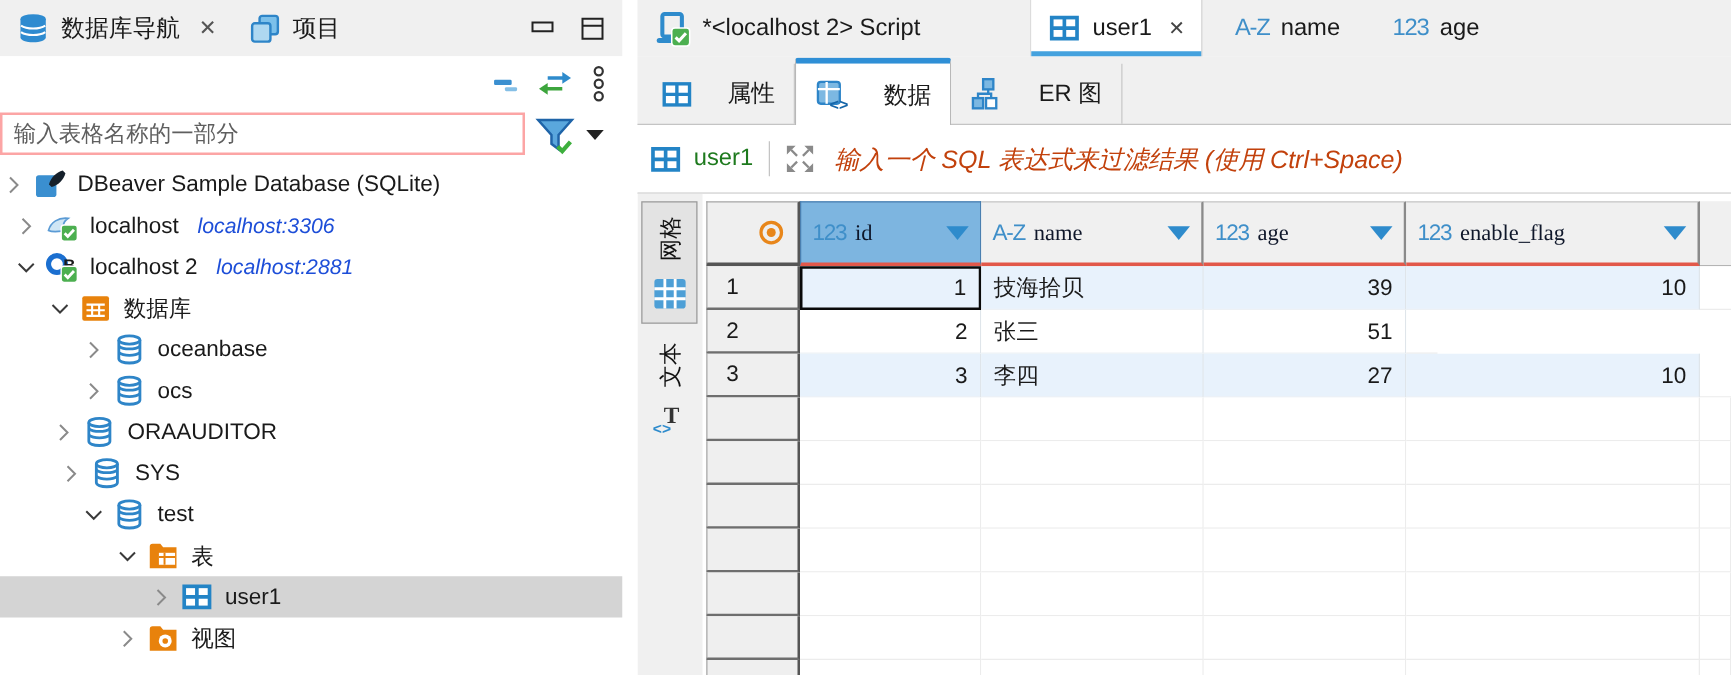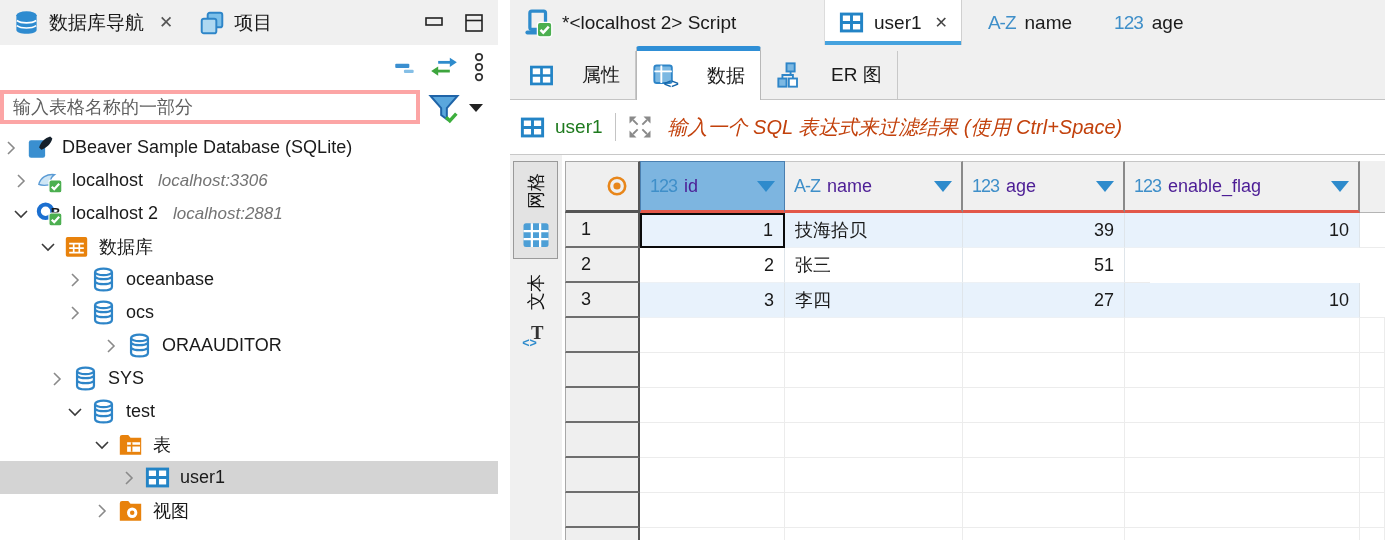--- a/index.html
+++ b/index.html
@@ -8,31 +8,31 @@
   svg { display:block; }
 
   
   .left-panel { position:absolute; left:0; top:0; width:498px; height:540px; background:#fff; }
   .lp-tabstrip { height:45px; background:#f0f0f0; display:flex; align-items:center; }
   .lp-tab { display:flex; align-items:center; gap:9px; padding:0 13px; height:100%; font-size:19px; }
   .lp-tab .close-x { font-size:17px; color:#555; margin-left:6px; }
   .win-btns { margin-left:auto; display:flex; align-items:center; gap:16px; padding-right:12px; }
   .lp-toolbar { height:44px; background:#fff; display:flex; align-items:center; justify-content:flex-end; gap:12px; padding-right:10px; }
   .lp-filterrow { height:37px; position:relative; }
-  .lp-filterrow input { position:absolute; left:0; top:1px; width:420px; height:34px; border:4px solid #fca5a5; font-size:18px; padding:0 9px; font-family:inherit; color:#000000; }
+  .lp-filterrow input { position:absolute; left:0; top:1px; width:420px; height:34px; border:2px solid #fca5a5; font-size:18px; padding:0 9px; font-family:inherit; color:#000000; }
   .lp-filterrow input::placeholder { color:#5f5f5f; opacity:1; }
   .funnel-wrap { position:absolute; left:427px; top:2px; display:flex; align-items:center; gap:8px; }
   .caret-down { width:0; height:0; border-left:7px solid transparent; border-right:7px solid transparent; border-top:8px solid #222; }
   .lp-tree { padding-top:5px; }
   .tree-row { height:33px; display:flex; align-items:center; font-size:18px; white-space:nowrap; }
   .tree-row.selected { background:#d4d4d4; }
   .tw-arrow { width:22px; display:flex; justify-content:center; flex:0 0 auto; }
   .tw-icon { width:27px; display:flex; justify-content:center; flex:0 0 auto; margin:0 4px; position:relative; }
   .tw-label { margin-left:5px; }
-  .tw-detail { margin-left:15px; color:#737373; font-style:italic; font-size:17px; }
+  .tw-detail { margin-left:15px; color:#1d4ed8; font-style:italic; font-size:17px; }
 
   
   .sash { position:absolute; left:498px; top:0; width:12px; height:540px; background:#fff; }
   .right-panel { position:absolute; left:510px; top:0; width:875px; height:384px; }
 
   .editor-tabs { height:45px; background:#f0f0f0; display:flex; align-items:stretch; }
   .ed-tab { display:flex; align-items:center; gap:9px; padding:0 13px; font-size:19px; position:relative; border-right:1px solid #dcdcdc; }
   .ed-tab.active { background:#fff; border-right:1px solid #d0d0d0; }
   .ed-tab.active::after { content:""; position:absolute; left:0; right:0; bottom:0; height:4px; background:#45a2de; }
   .ed-tab .close-x { font-size:16px; color:#444; margin-left:4px; }
@@ -54,21 +54,21 @@
   .tool-group { position:absolute; left:3px; width:45px; display:flex; flex-direction:column; align-items:center; gap:8px; padding:8px 0; }
   .tool-group.selected { border:1px solid #9a9a9a; background:#e3e3e3; }
   .vlabel-box { width:22px; height:42px; display:flex; align-items:center; justify-content:center; }
   .vlabel { transform:rotate(-90deg); font-size:18px; white-space:nowrap; color:#111; }
 
   .grid { position:absolute; left:55px; top:6px; }
   .g-header { display:flex; height:52px; }
   .g-corner { width:75px; background:#efefef; border:1px solid #a8a8a8; border-right:2px solid #555; border-bottom:3px solid #555; display:flex; align-items:center; justify-content:flex-end; padding-right:9px; }
   .g-colhead { display:flex; align-items:center; gap:7px; padding:0 9px; font-size:18px; background:#f0f0f0; border-top:1px solid #c6c6c6; border-right:2px solid #8a8a8a; border-bottom:3px solid #e2584a; }
   .g-colhead.selected { background:#7db5e0; border:1px solid #4a7fb0; border-bottom:3px solid #e2584a; }
-  .g-colhead .colname { color:#4c1d95; }
+  .g-colhead .colname { color:#0f172a;font-family:Liberation Serif, serif; }
   .sort-caret { margin-left:auto; width:0; height:0; border-left:9px solid transparent; border-right:9px solid transparent; border-top:11px solid #2e8bcc; }
   .g-filler-head { background:#f0f0f0; border-bottom:1px solid #b4b4b4; }
   .g-row { display:flex; height:35px; }
   .g-rowhdr { width:75px; background:#efefef; border-left:1px solid #a8a8a8; border-right:2px solid #555; border-bottom:2px solid #6e6e6e; display:flex; align-items:center; padding-left:15px; font-size:18px; }
   .g-cell { display:flex; align-items:center; padding:0 10px; font-size:18px; border-right:1px solid #dfe5ea; border-bottom:1px solid #edf1f5; overflow:hidden; white-space:nowrap; }
   .g-cell.num { justify-content:flex-end; }
   .g-cell.cursor { border:2px solid #0a0a0a; background:#dcebf8; }
   .row-blue .g-cell { background:#e8f2fc; }
   .row-white .g-cell { background:#fff; }
   .g-cell.filler { background:#fff !important; border-right:none; border-bottom:1px solid #ececec; }
@@ -233,21 +233,21 @@
         </span>
         <span class="tw-icon">
           <svg width="27" height="27" viewBox="0 0 24 24">
             <path d="M4.5 5.3v13.4c0 1.8 3.3 3 7.5 3s7.5-1.2 7.5-3V5.3" fill="#fff" stroke="#2e85c8" stroke-width="2"></path>
             <ellipse cx="12" cy="5.3" rx="7.5" ry="2.9" fill="#fff" stroke="#2e85c8" stroke-width="2"></ellipse>
             <path d="M4.5 9.8c1.6 1.2 4.2 1.9 7.5 1.9s5.9-.7 7.5-1.9M4.5 14.3c1.6 1.2 4.2 1.9 7.5 1.9s5.9-.7 7.5-1.9" stroke="#2e85c8" stroke-width="2" fill="none"></path>
           </svg>
         </span>
         <span class="tw-label">ocs</span>
       </div>
-      <div class="tree-row" style="padding-left: 100px;">
+      <div class="tree-row" style="padding-left: 40px;">
         <span class="tw-arrow">
           <svg width="20" height="20" viewBox="0 0 20 20">
             <polyline points="7,4 13,10 7,16" fill="none" stroke="#8a8a8a" stroke-width="1.6"></polyline>
           </svg>
         </span>
         <span class="tw-icon">
           <svg width="27" height="27" viewBox="0 0 24 24">
             <path d="M4.5 5.3v13.4c0 1.8 3.3 3 7.5 3s7.5-1.2 7.5-3V5.3" fill="#fff" stroke="#2e85c8" stroke-width="2"></path>
             <ellipse cx="12" cy="5.3" rx="7.5" ry="2.9" fill="#fff" stroke="#2e85c8" stroke-width="2"></ellipse>
             <path d="M4.5 9.8c1.6 1.2 4.2 1.9 7.5 1.9s5.9-.7 7.5-1.9M4.5 14.3c1.6 1.2 4.2 1.9 7.5 1.9s5.9-.7 7.5-1.9" stroke="#2e85c8" stroke-width="2" fill="none"></path>

